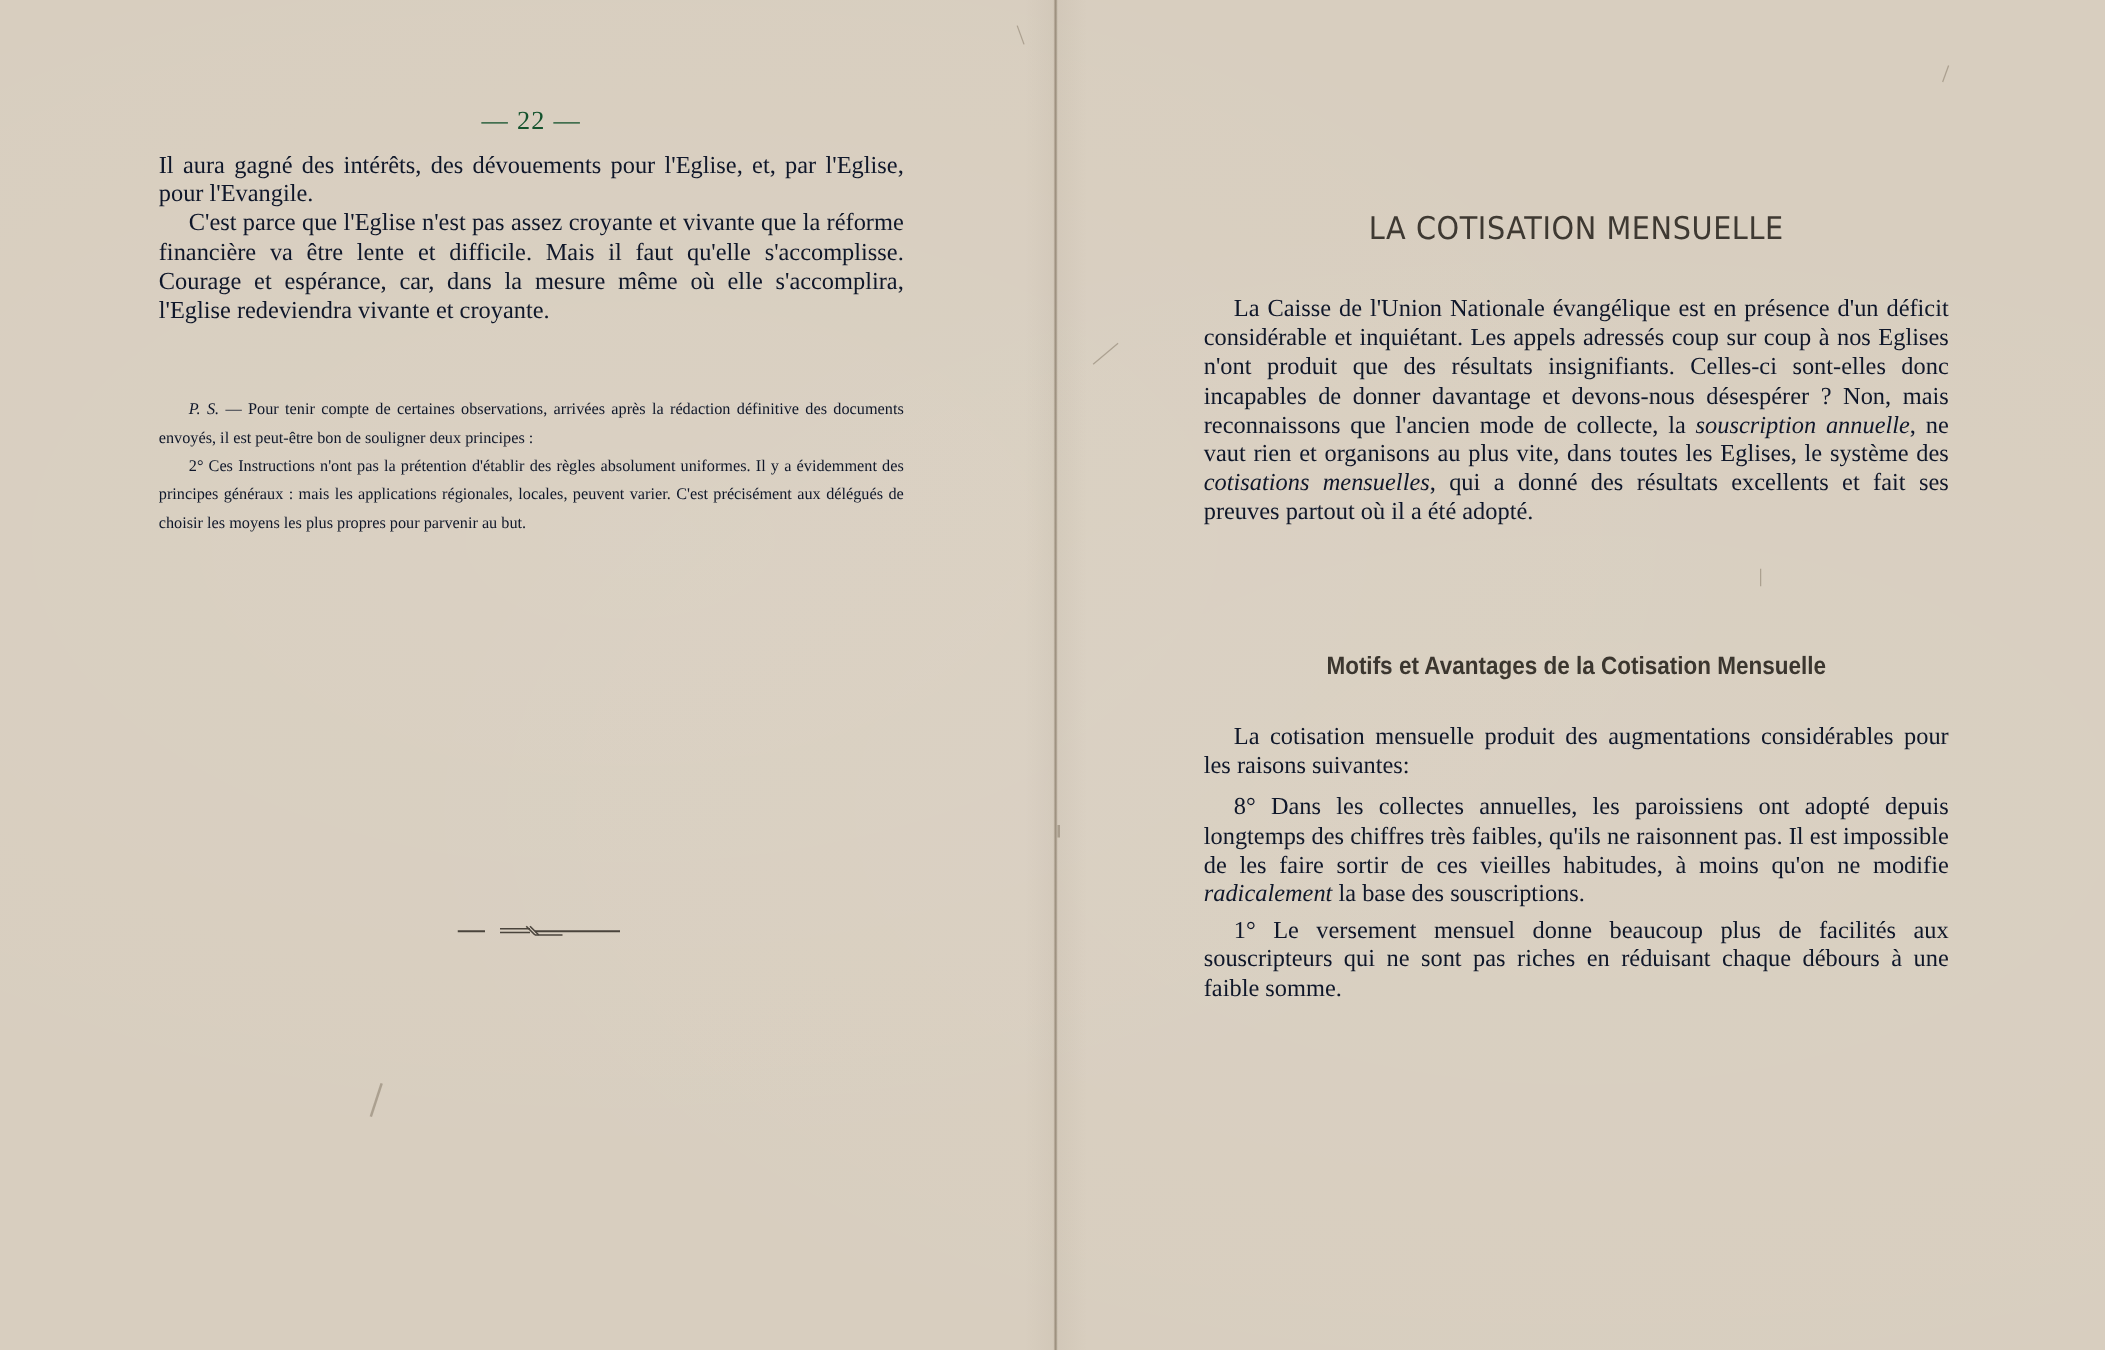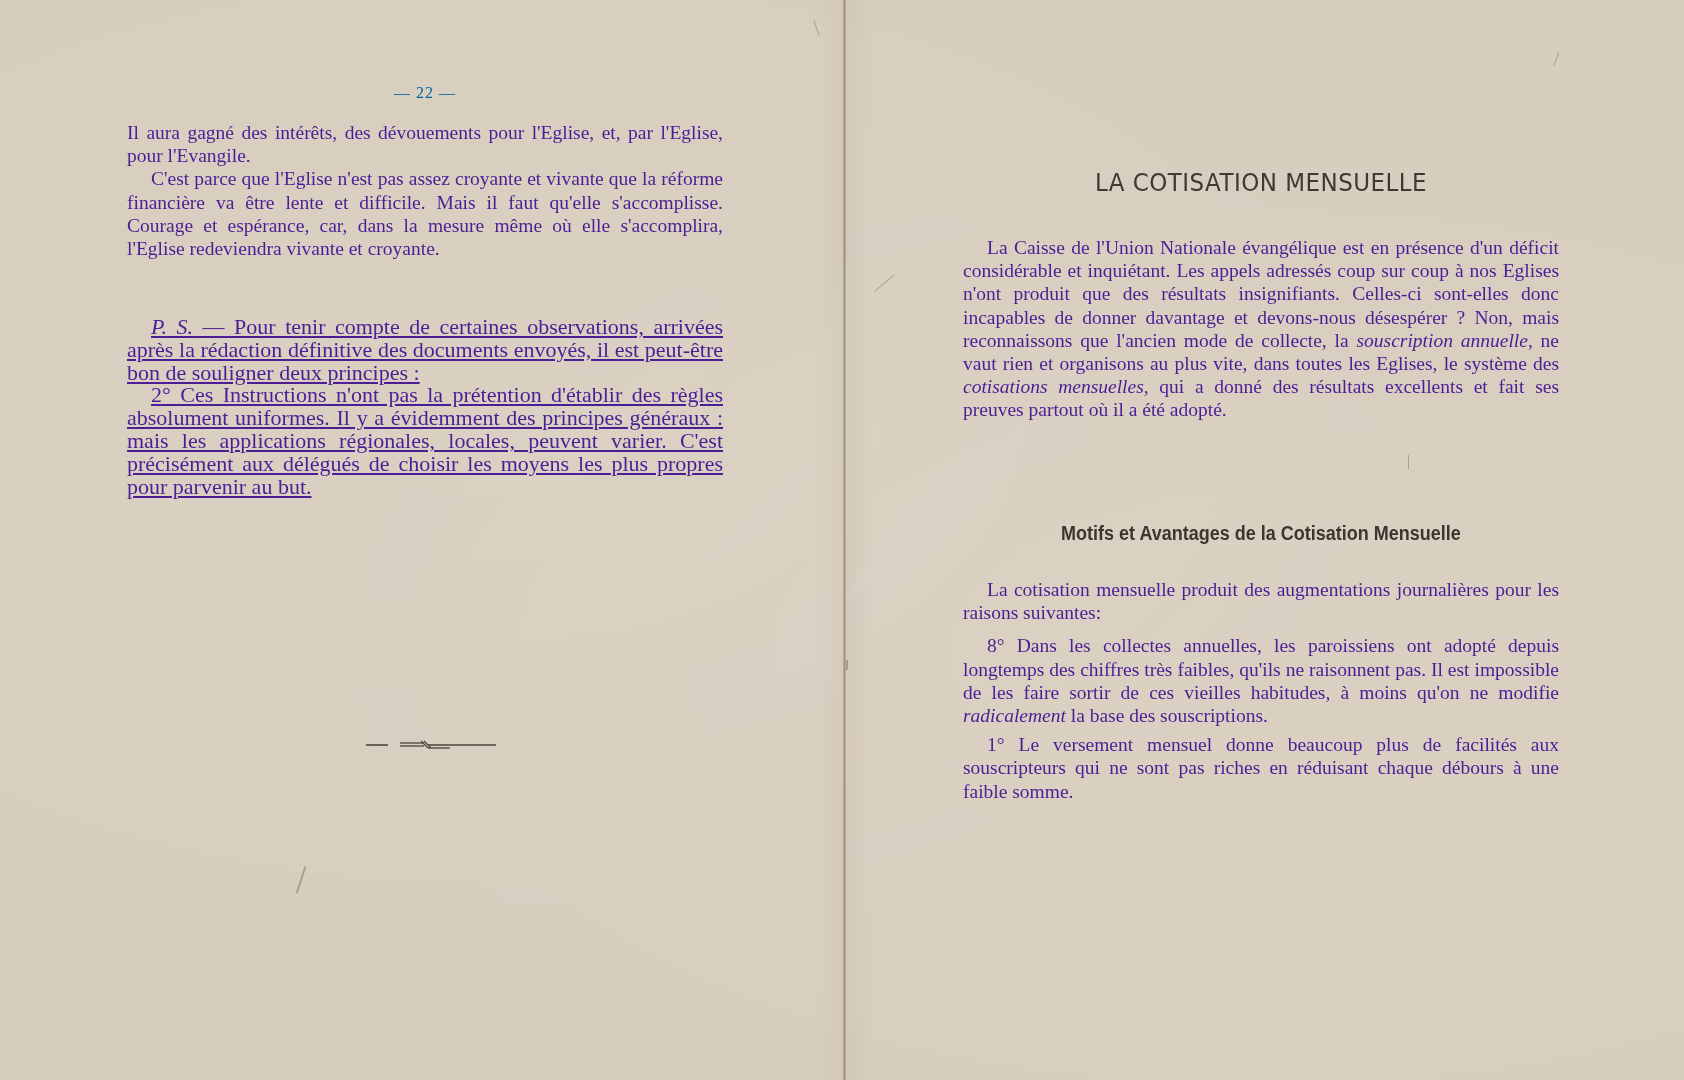--- a/index.html
+++ b/index.html
@@ -22,30 +22,30 @@
   }
   .gutter-shadow {
     position:absolute; left:820px; top:0; width:50px; height:1080px;
     background:linear-gradient(to right, rgba(0,0,0,0), rgba(90,75,55,0.05), rgba(0,0,0,0));
   }
   .page { position:absolute; top:0; height:1080px; }
   .page.left { left:127px; width:596px; }
   .page.right { left:963px; width:596px; }
   .folio {
     position:absolute; top:84px; width:100%; text-align:center;
-    font-size:16px; letter-spacing:1px; color:#0369a1;
+    font-size:21px; letter-spacing:1px; color:#14532d;
   }
   .body-text {
     font-size:19.5px; line-height:23.2px; text-align:justify;
-    text-align-last:left; color:#4c1d95;
+    text-align-last:left; color:#0f172a;
   }
   .body-text p { margin:0; }
   .indent { text-indent:24px; }
   .left .block1 { position:absolute; top:121px; left:0; width:596px; }
-  .left .ps { position:absolute; top:316px; left:0; width:596px; font-size:22px; line-height:22.8px;text-decoration:underline; }
+  .left .ps { position:absolute; top:316px; left:0; width:596px; font-size:13px; line-height:22.8px; }
   .ornament {
     position:absolute; top:738px; left:239px; width:130px; height:14px;
   }
   .right .title {
     position:absolute; top:168px; left:0; width:100%; text-align:center;
     font-family:"DejaVu Sans", "Liberation Sans", sans-serif;
     font-size:25px; letter-spacing:0.5px; color:#3e3932; transform:scaleX(0.92);
   }
   .right .intro { position:absolute; top:236px; left:0; width:596px;font-family:Liberation Serif, serif; }
   .right .subtitle {
@@ -99,17 +99,17 @@
 <div class="page right">
   <div class="title">LA COTISATION MENSUELLE</div>
 
   <div class="body-text intro">
     <p class="indent"><span>La Caisse de l'Union Nationale évangélique est en présence d'un déficit considérable et inquiétant. Les appels adressés coup sur coup à nos Eglises n'ont produit que des résultats insignifiants. Celles-ci sont-elles donc incapables de donner davantage et devons-nous désespérer ? Non, mais reconnaissons que l'ancien mode de collecte, la </span><em>souscription annuelle</em><span>, ne vaut rien et organisons au plus vite, dans toutes les Eglises, le système des </span><em>cotisations mensuelles</em><span>, qui a donné des résultats excellents et fait ses preuves partout où il a été adopté.</span></p>
   </div>
 
   <div class="subtitle">Motifs et Avantages de la Cotisation Mensuelle</div>
 
   <div class="body-text reasons">
-    <p class="indent" style="margin-bottom:10px;">La cotisation mensuelle produit des augmentations journalières pour les raisons suivantes:</p>
+    <p class="indent" style="margin-bottom:10px;">La cotisation mensuelle produit des augmentations considérables pour les raisons suivantes:</p>
     <p class="indent"><span>8° Dans les collectes annuelles, les paroissiens ont adopté depuis longtemps des chiffres très faibles, qu'ils ne raisonnent pas. Il est impossible de les faire sortir de ces vieilles habitudes, à moins qu'on ne modifie </span><em>radicalement</em><span> la base des souscriptions.</span></p>
     <p class="indent"><span>1° Le versement mensuel donne beaucoup plus de facilités aux souscripteurs qui ne sont pas riches en réduisant chaque débours à une faible somme.</span></p>
   </div>
 </div>
 
 </body></html>

